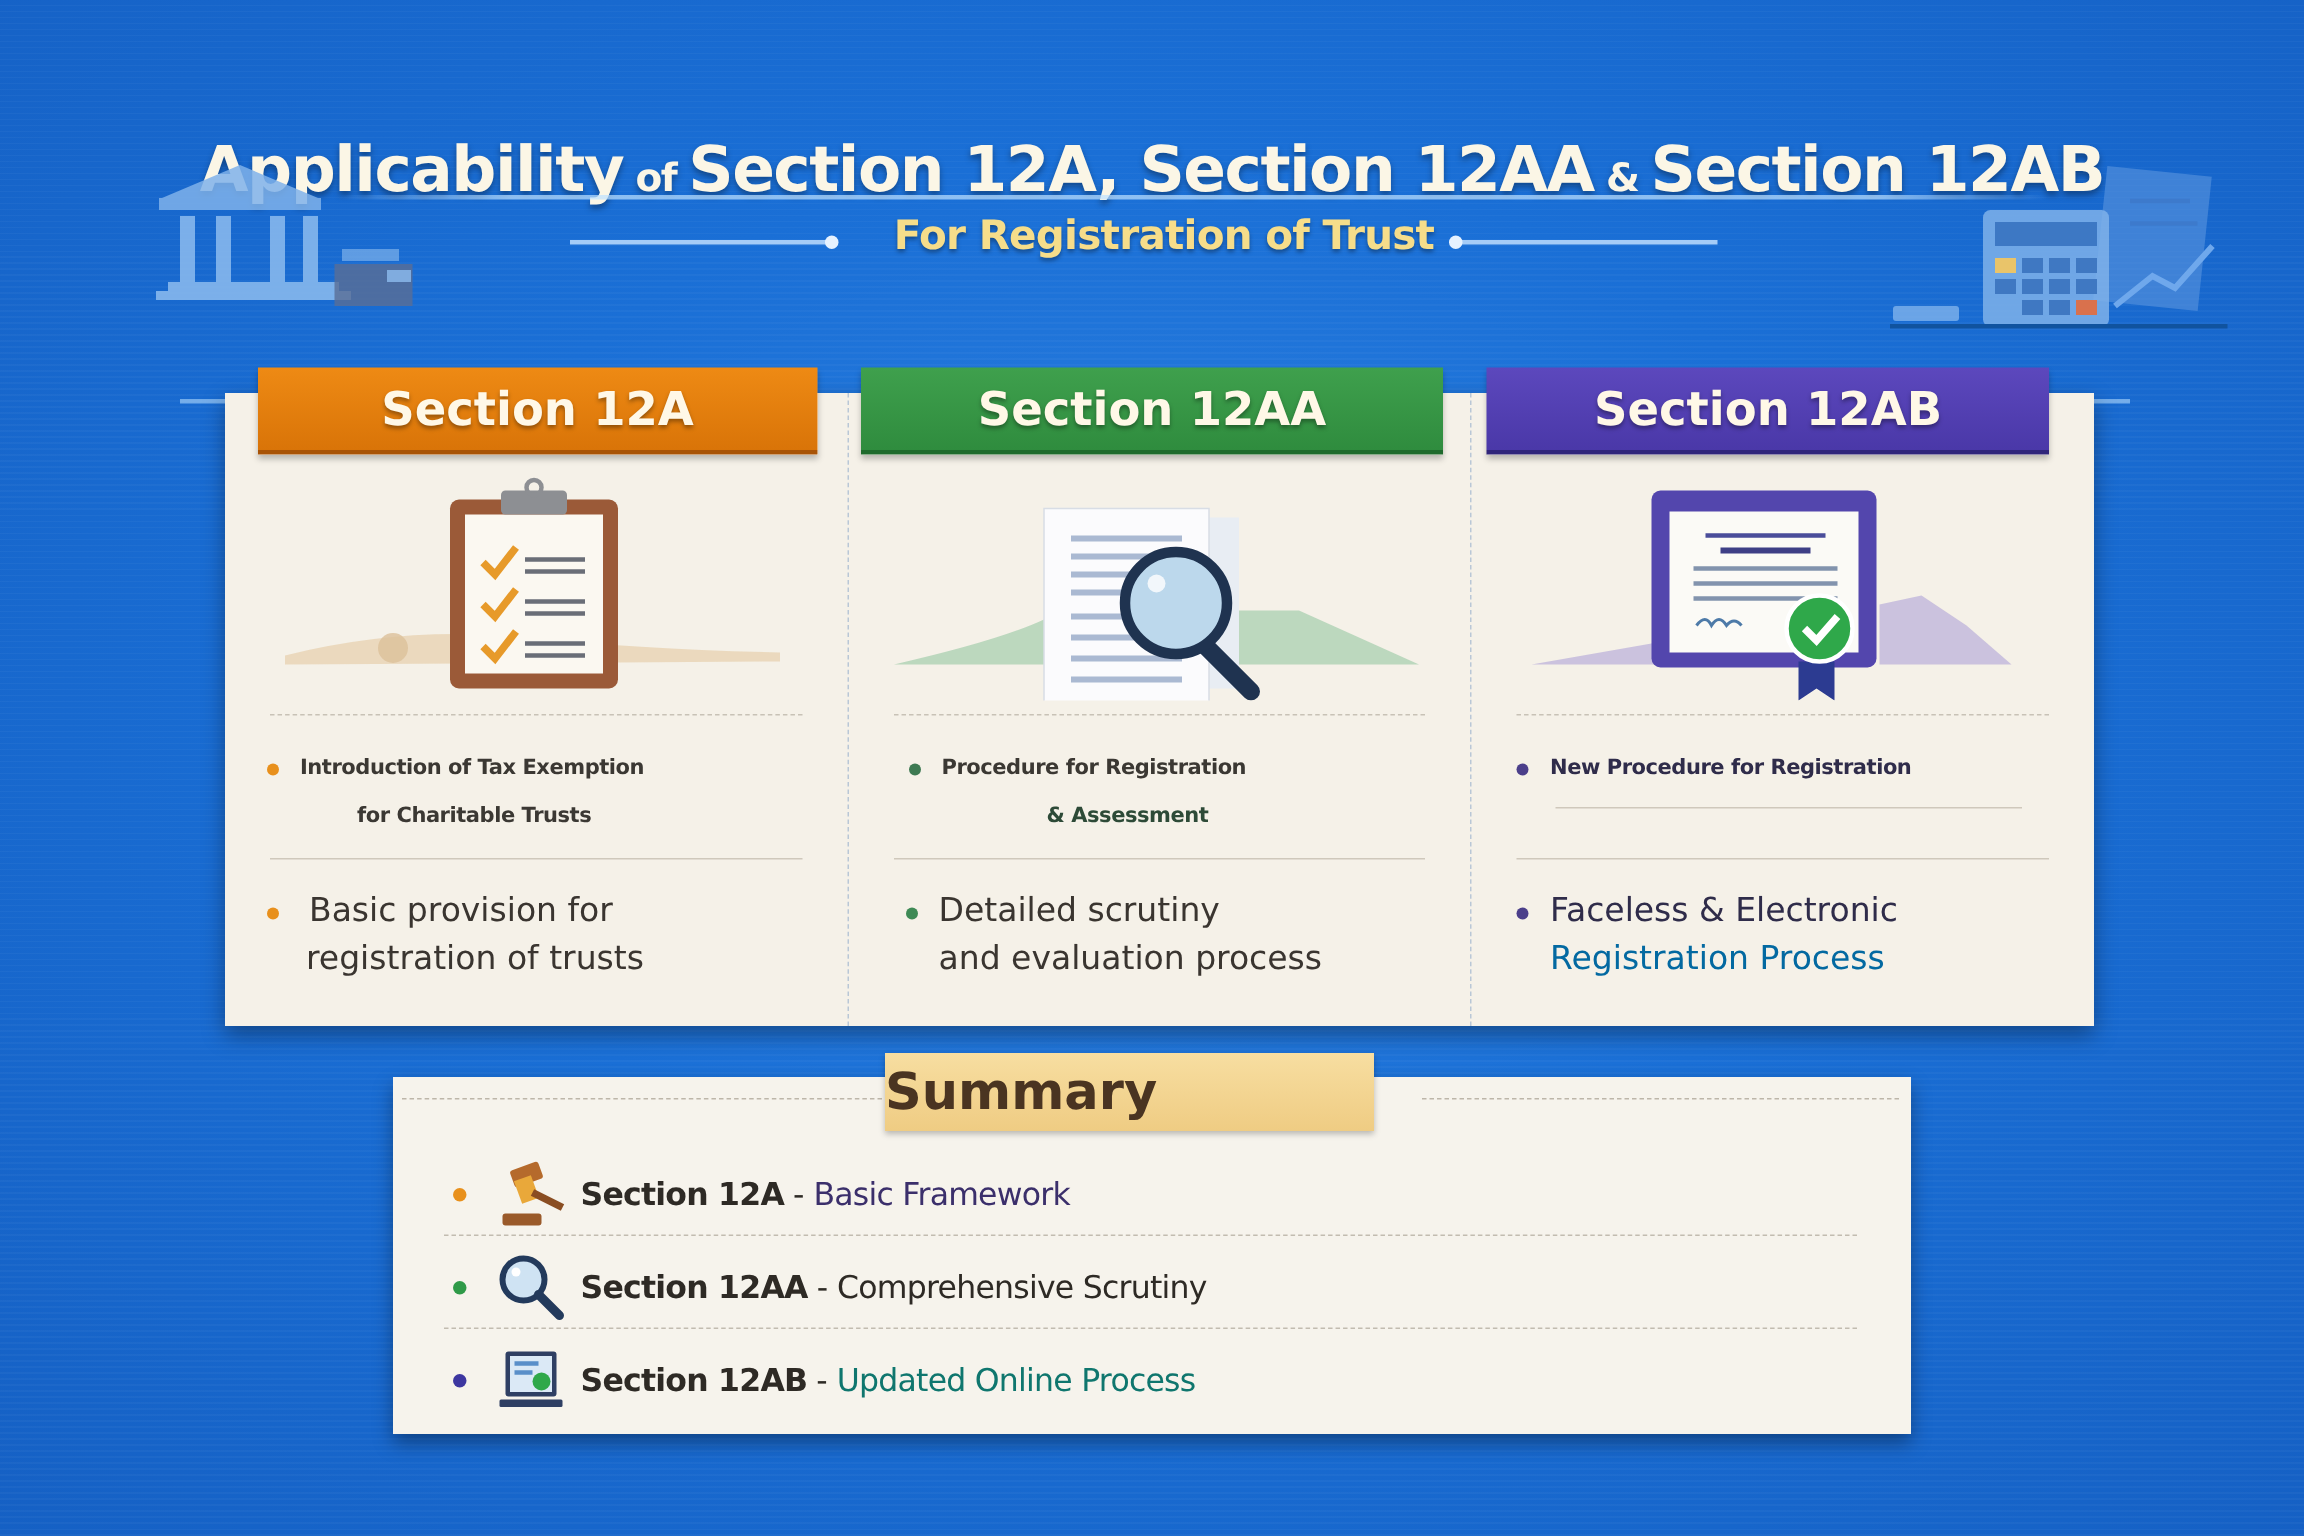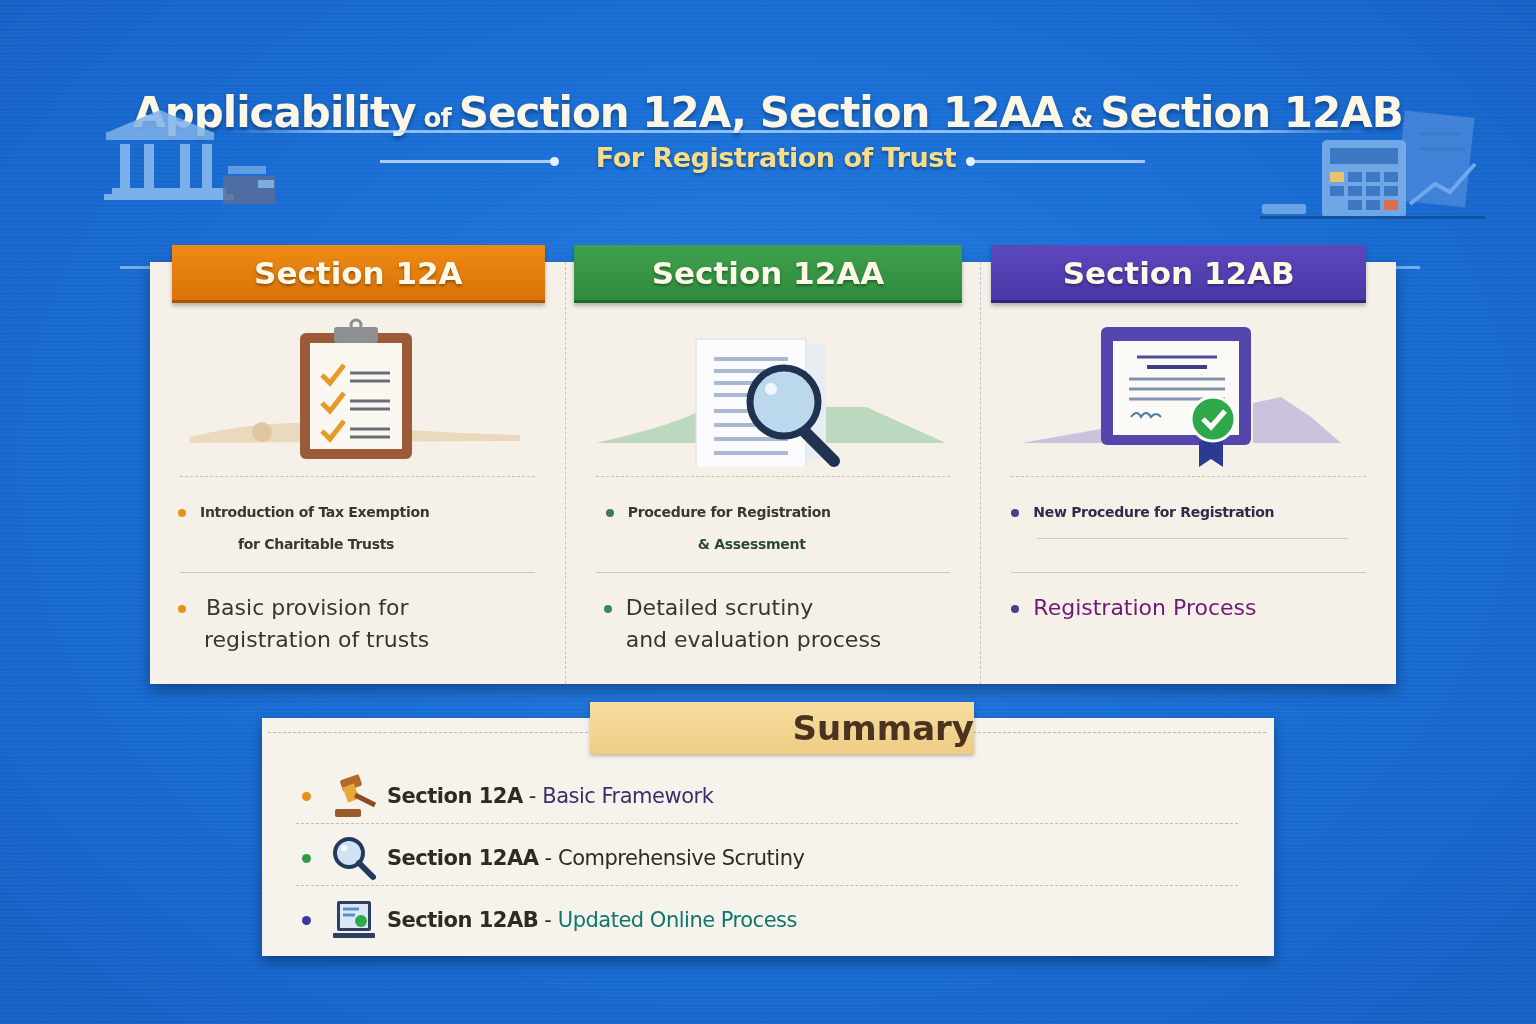--- a/index.html
+++ b/index.html
@@ -63,23 +63,23 @@
   .bullet .dot { position:absolute; left:0; top:13px; width:8px; height:8px; border-radius:50%; }
   .bullet .txt { display:block; padding-left:22px; }
   .bullet.bold { font-weight:bold; color:#3b3833; font-size:14px; letter-spacing:-0.3px; }
 
   .summary {
     position:absolute; left:262px; top:718px; width:1012px; height:238px;
     background:#f6f3ec; box-shadow:0 6px 12px rgba(0,0,0,0.35);
   }
   .summary-rule { position:absolute; top:14px; height:0; border-top:1px dashed #bdb6a9; }
   .banner {
-    position:absolute; left:328px; top:-16px; width:384px; height:52px;
+    position:absolute; left:328px; top:-16px; width:326px; height:52px;
     background:linear-gradient(180deg,#f7dea1,#efcc83); color:#4a3421; font-weight:bold; font-size:34px;
-    display:flex; align-items:center; justify-content:flex-end; box-shadow:0 2px 4px rgba(0,0,0,0.25);
+    display:flex; align-items:center; justify-content:flex-start; box-shadow:0 2px 4px rgba(0,0,0,0.25);
   }
   .banner-tail { position:absolute; top:20px; width:30px; height:38px; background:#e4c27c; z-index:-1; }
   .banner-tail.l { left:-22px; clip-path:polygon(0 0,100% 0,100% 100%,0 100%,30% 50%); }
   .banner-tail.r { right:-22px; clip-path:polygon(0 0,100% 0,70% 50%,100% 100%,0 100%); }
   .s-row { position:absolute; left:40px; right:36px; height:56px; display:flex; align-items:center; }
   .s-dot { width:9px; height:9px; border-radius:50%; margin-right:18px; }
   .s-icon { width:50px; height:50px; margin-right:8px; }
   .s-label { font-size:21px; color:#2e2a25; font-weight:bold; letter-spacing:-0.5px; }
   .s-sep { font-size:21px; color:#2e2a25; margin:0 6px; }
   .s-desc { font-size:21px; letter-spacing:-0.5px; }
@@ -221,21 +221,22 @@
     </svg>
     <div class="divider" style="top:214px"></div>
     <div class="bullet bold" style="top:234px;left:30px">
       <span class="dot" style="background:#4b3f8a"></span>
       <span class="txt" style="color:#2f2c4a">New Procedure for Registration</span>
     </div>
     <div class="divider solid" style="top:276px;left:56px;right:48px"></div>
     <div class="divider solid" style="top:310px"></div>
     <div class="bullet" style="top:330px;left:30px">
       <span class="dot" style="background:#4b3f8a"></span>
-      <span class="txt" style="color:#701a75">Registration Process</span>
+      <span class="txt" style="color:#2f2c4a">Faceless &amp; Electronic</span>
+      <span class="txt" style="color:#0369a1">Registration Process</span>
     </div>
   </div>
 </div>
 
 <div class="summary">
   <div class="summary-rule" style="left:6px;width:320px"></div>
   <div class="summary-rule" style="left:686px;width:318px"></div>
   <div class="banner">
     <div class="banner-tail l"></div>
     <div class="banner-tail r"></div>

